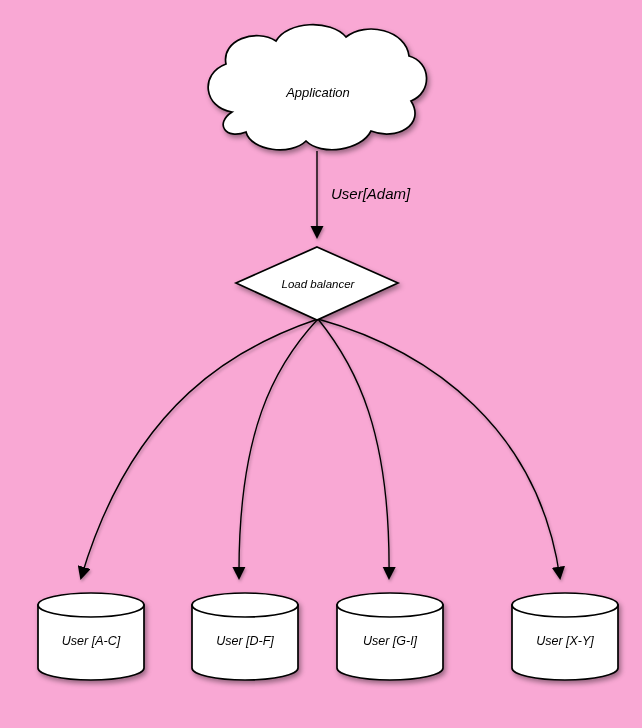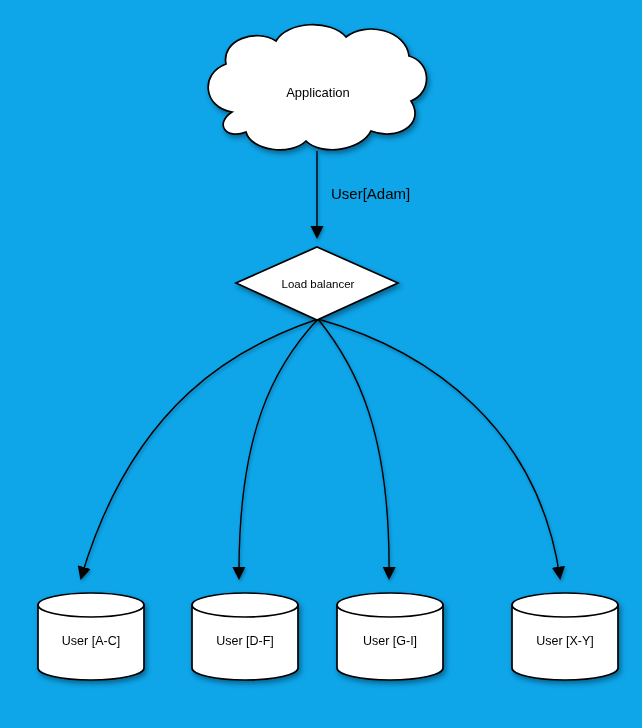--- a/index.html
+++ b/index.html
@@ -8,21 +8,22 @@
     background: #ffffff;
     width: 642px;
     height: 728px;
     overflow: hidden;
     font-family: "Liberation Sans", sans-serif;
   }
   .diagram-stage {
     position: relative;
     width: 642px;
     height: 728px;
-    background: #0ea5e9;
+    background: #f9a8d4;
+    font-style: italic;
   }
   svg { display: block; }
   .shape {
     fill: #ffffff;
     stroke: #000000;
     stroke-width: 1.7;
   }
   .shadowed {
     filter: drop-shadow(2px 3px 2.5px rgba(0,0,0,0.38));
   }

